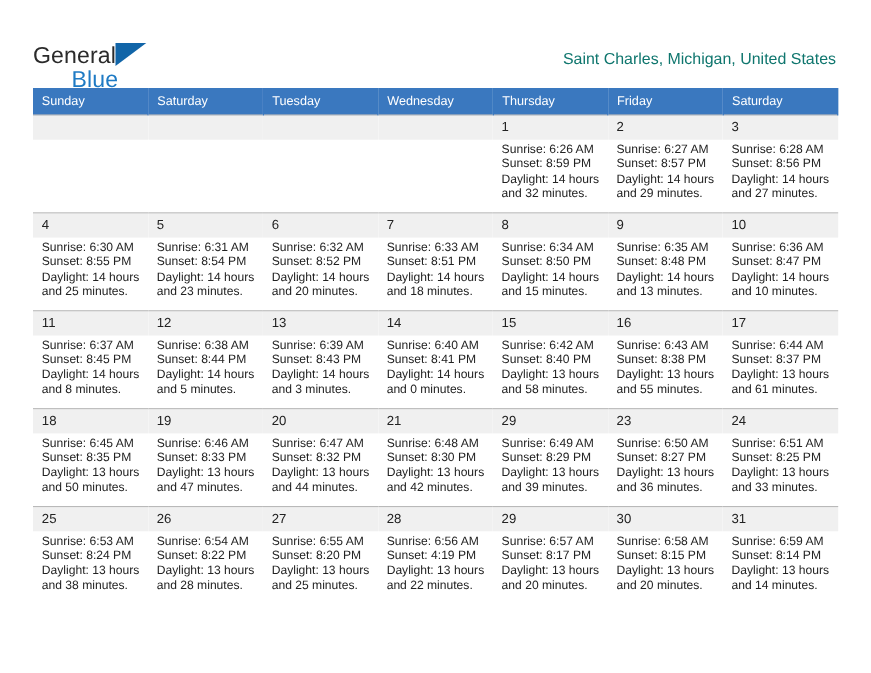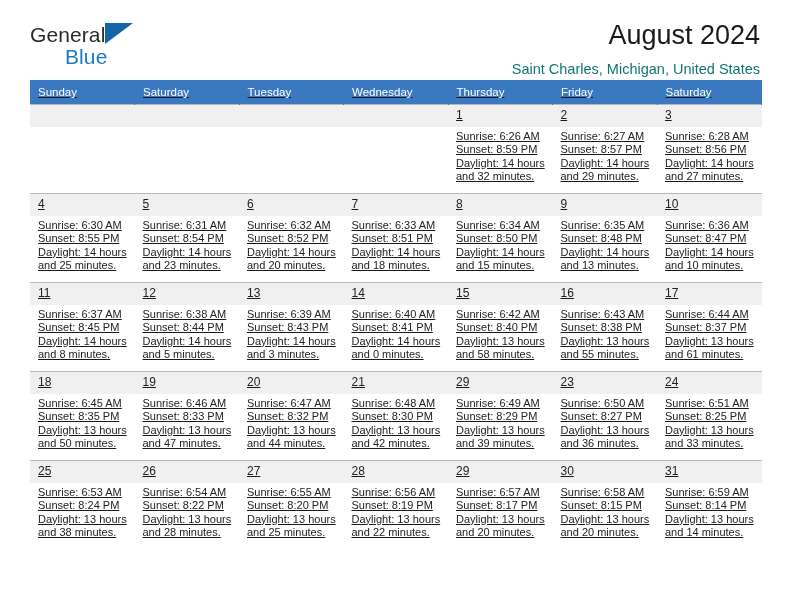--- a/index.html
+++ b/index.html
@@ -7,36 +7,36 @@
     width: 792px; height: 612px;
     background: #ffffff;
     font-family: "Liberation Sans", sans-serif;
     color: #1a1a1a;
     overflow: hidden;
   }
   .page { position: relative; width: 792px; height: 612px; padding: 0 30px; }
 
   
   .topbar { display: flex; justify-content: space-between; align-items: flex-start;
-            height: 72px; padding-top: 20px; }
+            height: 72px; padding-top: 36px; }
 
   .logo { position: relative; width: 115px; height: 48px; }
   .logo-general { font-size: 21px; color: #2b2b2b; letter-spacing: .1px;
                   line-height: 1; position: absolute; left: 0; top: 4px; }
   .logo-blue { font-size: 21px; color: #1e7ac4; letter-spacing: .1px;
                line-height: 1; position: absolute; left: 35px; top: 26px; }
   .logo-tri { position: absolute; left: 75px; top: 3px; width: 0; height: 0;
               border-left: 28px solid #1165a8; border-bottom: 21px solid transparent; }
 
   .titlewrap { text-align: right; padding-right: 2px; }
   .cal-title { font-size: 27px; font-weight: normal; color: #1a1a1a; line-height: 1.15; }
   .cal-sub { font-size: 14.5px; color: #0f766e; margin-top: 10px; }
 
   
-  .cal { width: 732px; margin-top: 8px; border-collapse: collapse; table-layout: fixed; text-decoration: underline; }
+  .cal { width: 732px; margin-top: 8px; border-collapse: collapse; table-layout: fixed; }
   .cal th {
     background: #3a78bf; color: #ffffff; font-weight: normal; font-size: 11.5px;
     text-align: left; padding: 6px 0 6px 8px; height: 22px;
     border-right: 1px solid #3a78bf;
   }
   .cal td {
     vertical-align: top; width: 104.5px; height: 89px; padding: 0;
     border-top: 1px solid #b9b9b9;
   }
   .cal tr.week td { background: #ffffff; }
@@ -55,21 +55,20 @@
 
   <div class="topbar">
 
     <div class="logo">
       <span class="logo-general">General</span>
       <span class="logo-tri"></span>
       <span class="logo-blue">Blue</span>
     </div>
 
     <div class="titlewrap">
-      <h1 class="cal-title">August 2024</h1>
       <div class="cal-sub">Saint Charles, Michigan, United States</div>
     </div>
 
   </div>
 
   <table class="cal">
     <thead>
       <tr>
         <th>Sunday</th>
         <th>Saturday</th>
@@ -342,21 +341,21 @@
               <div>Sunrise: 6:55 AM</div>
               <div>Sunset: 8:20 PM</div>
               <div>Daylight: 13 hours</div>
               <div>and 25 minutes.</div>
             </div>
           </td>
           <td>
             <div class="daynum">28</div>
             <div class="info">
               <div>Sunrise: 6:56 AM</div>
-              <div>Sunset: 8:19 PM</div>
+              <div>Sunset: 4:19 PM</div>
               <div>Daylight: 13 hours</div>
               <div>and 22 minutes.</div>
             </div>
           </td>
           <td>
             <div class="daynum">29</div>
             <div class="info">
               <div>Sunrise: 6:57 AM</div>
               <div>Sunset: 8:17 PM</div>
               <div>Daylight: 13 hours</div>

